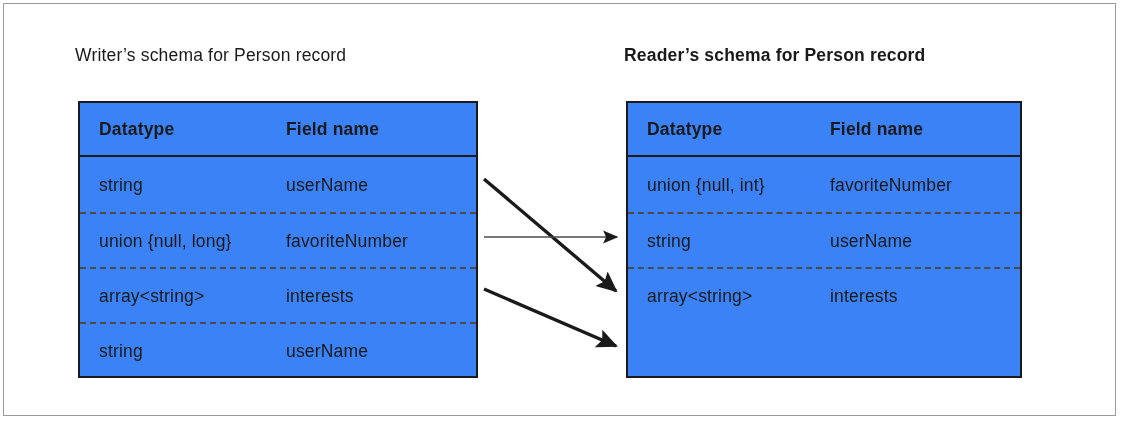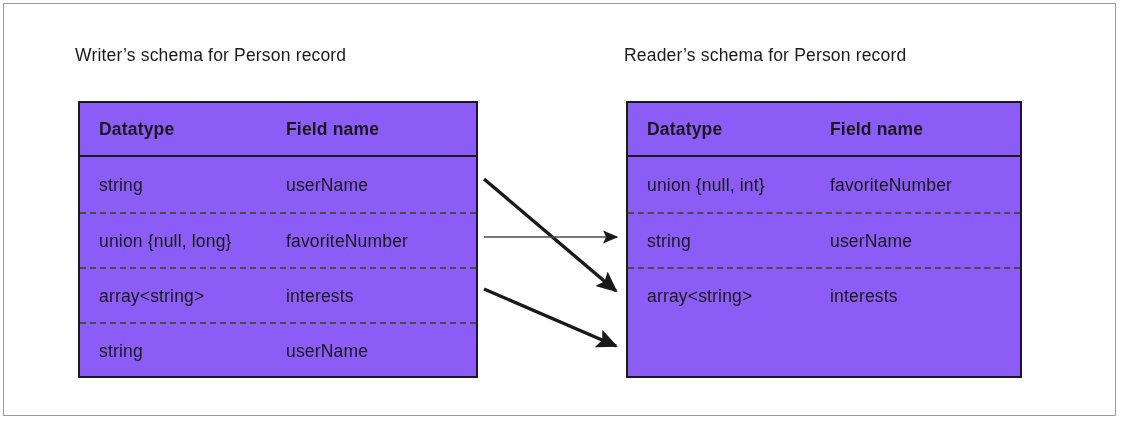--- a/index.html
+++ b/index.html
@@ -28,27 +28,27 @@
 
   .schema-title {
     position: absolute;
     font-size: 17.5px;
     font-weight: 400;
     color: #1a1a1a;
     white-space: nowrap;
     letter-spacing: 0.01em;
   }
   #writer-title { left: 71px; top: 41px; }
-  #reader-title { left: 620px; top: 41px; }
+  #reader-title { left: 620px; top: 41px; font-weight: bold; }
 
   .schema-table {
     position: absolute;
     border: 2.5px solid #1a1a1a;
     box-sizing: border-box;
-    background: #8b5cf6;
+    background: #3b82f6;
   }
   #writer-table { left: 74px; top: 97px; width: 400px; height: 277px; }
   #reader-table { left: 622px; top: 97px; width: 396px; height: 277px; }
 
   .thead {
     height: 54px;
     border-bottom: 2.5px solid #1a1a1a;
     position: relative;
     box-sizing: border-box;
   }

